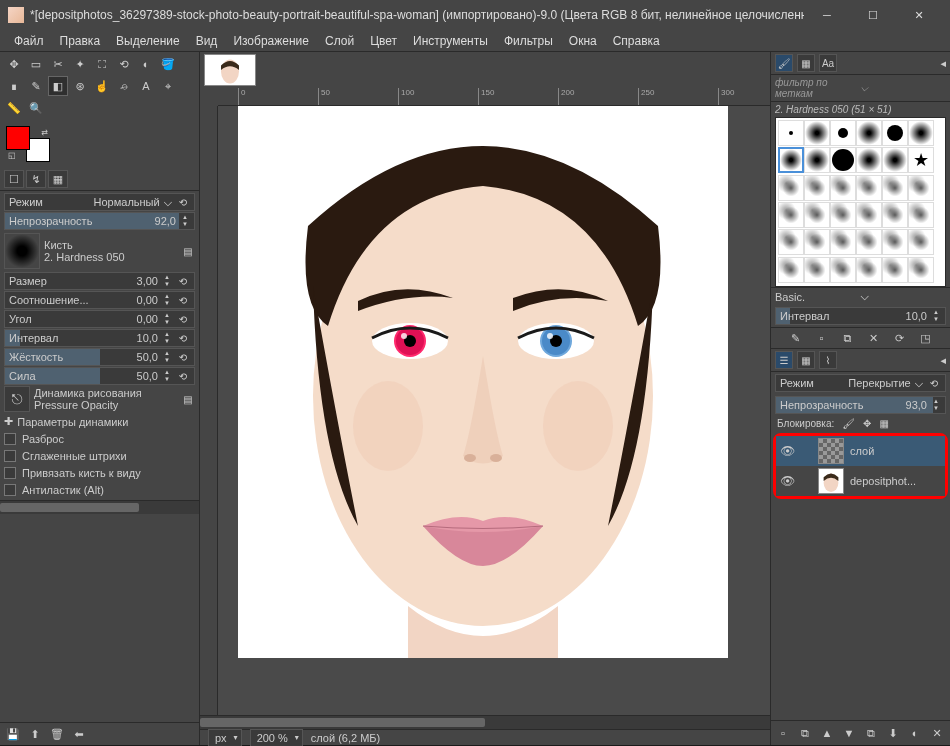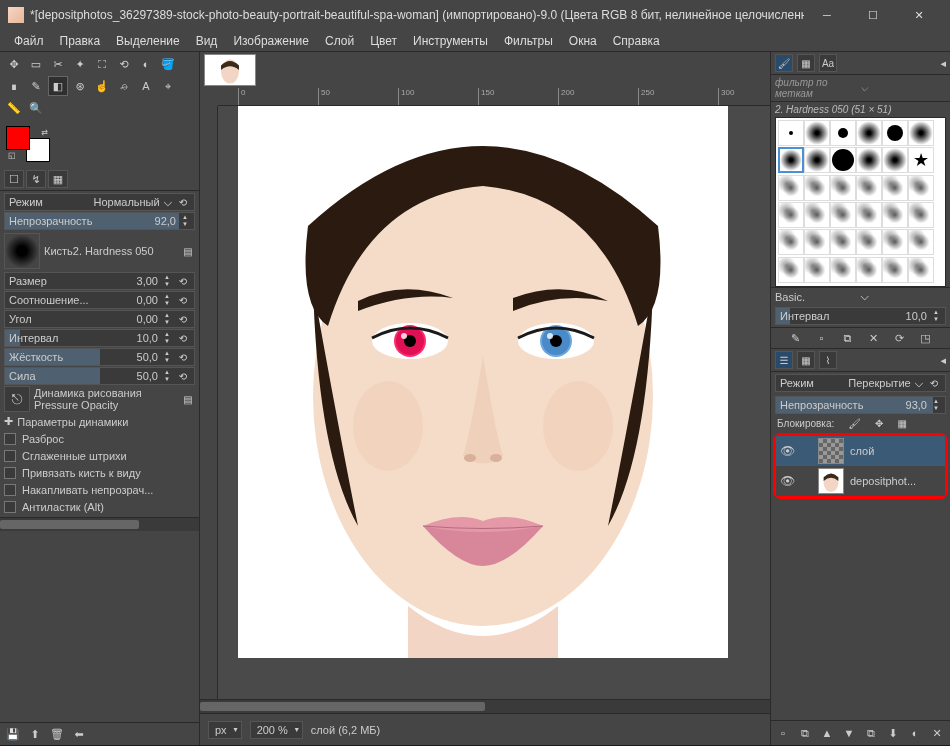--- a/index.html
+++ b/index.html
@@ -40,41 +40,41 @@
 .tool-opts { padding:2px 4px; display:flex; flex-direction:column; gap:1px; }
 .tool-title { font-weight:bold; color:#ddd; padding:2px 0; }
 .opt-row { display:flex; align-items:center; height:18px; background:#3a3a3a; border:1px solid #555; padding:0 4px; gap:4px; position:relative; }
 .opt-label { flex:1; font-size:11px; white-space:nowrap; overflow:hidden; z-index:1; }
 .opt-val { font-size:11px; text-align:right; min-width:34px; z-index:1; }
 .spin { width:10px; display:flex; flex-direction:column; font-size:6px; line-height:7px; text-align:center; }
 .reload { width:14px; font-size:10px; text-align:center; cursor:pointer; }
 .opt-bar { position:absolute; left:0; top:0; bottom:0; background:#5d7b95; opacity:.6; }
 .brush-row { display:flex; align-items:center; gap:4px; padding:2px 0; }
 .brush-preview { width:36px; height:36px; background:radial-gradient(circle,#000 20%,transparent 70%); border:1px solid #555; }
-.brush-lbl-col { display:flex; flex-direction:row; flex:1; }
+.brush-lbl-col { display:flex; flex-direction:column; flex:1; }
 .chk-row { display:flex; align-items:center; gap:6px; padding:2px 0; cursor:pointer; }
 .chkbox { width:12px; height:12px; border:1px solid #777; background:#3a3a3a; }
 .expander { display:flex; align-items:center; gap:4px; padding:2px 0; cursor:pointer; }
 .dyn-row { display:flex; align-items:center; gap:4px; }
 .dyn-icon { width:26px; height:26px; border:1px solid #555; background:#3a3a3a; display:flex; align-items:center; justify-content:center; font-size:14px; }
 
 .bottom-bar { display:flex; gap:4px; padding:2px 4px; border-top:1px solid #2a2a2a; margin-top:auto; }
 .bottom-bar .bb-btn { width:18px; height:18px; display:flex; align-items:center; justify-content:center; cursor:pointer; }
 
 
 .tab-strip { height:36px; display:flex; align-items:center; padding:2px 4px; gap:4px; }
 .img-tab { width:52px; height:32px; border:1px solid #888; background:#fff; display:flex; align-items:center; justify-content:center; overflow:hidden; }
 .ruler-h { height:18px; background:#454545; border-bottom:1px solid #2a2a2a; position:relative; font-size:8px; color:#aaa; margin-left:18px; }
 .ruler-h .tick { position:absolute; top:0; height:100%; border-left:1px solid #888; padding-left:2px; }
 .canvas-row { flex:1; display:flex; }
 .ruler-v { width:18px; background:#454545; border-right:1px solid #2a2a2a; }
 .canvas-wrap { flex:1; position:relative; background:#4a4a4a; overflow:hidden; }
 .canvas { position:absolute; left:20px; top:0; width:490px; height:552px; background:#fff; }
 .face-svg { width:100%; height:100%; display:block; }
-.status-bar { display:flex; align-items:center; height:32px; padding:0 8px; gap:8px; font-size:11px; border-top:1px solid #2a2a2a; }
+.status-bar { display:flex; align-items:center; height:16px; padding:0 8px; gap:8px; font-size:11px; border-top:1px solid #2a2a2a; }
 .status-dd { height:18px; background:#3a3a3a; border:1px solid #555; padding:0 14px 0 6px; display:flex; align-items:center; cursor:pointer; position:relative; }
 .status-dd::after { content:"▾"; position:absolute; right:3px; font-size:8px; }
 
 
 .r-header { display:flex; align-items:center; padding:2px 4px; gap:4px; border-bottom:1px solid #2a2a2a; }
 .r-icon-btn { width:18px; height:18px; border:1px solid #555; background:#3a3a3a; display:flex; align-items:center; justify-content:center; cursor:pointer; font-size:10px; }
 .r-icon-btn.active { background:#2a4a6a; }
 .filter-bar { display:flex; align-items:center; padding:2px 4px; font-size:10px; font-style:italic; color:#999; border-bottom:1px solid #2a2a2a;justify-content:center; }
 .filter-bar span { flex:1; }
 .brush-name { padding:2px 4px; font-style:italic; font-size:10px; color:#bbb; }
@@ -265,24 +265,20 @@
       <div class="chk-row">
           <div class="chkbox"></div>
           <span>Сглаженные штрихи</span>
         </div>
       <div class="chk-row">
           <div class="chkbox"></div>
           <span>Привязать кисть к виду</span>
         </div>
       <div class="chk-row">
           <div class="chkbox"></div>
-          <span>Накапливать непрозрач...</span>
-        </div>
-      <div class="chk-row">
-          <div class="chkbox"></div>
           <span>Антиластик (Alt)</span>
         </div>
     </div>
     <div class="hscroll">
         <div class="hscroll-thumb" style="width:70%"></div>
       </div>
     <div class="bottom-bar">
       <div class="bb-btn">💾</div>
       <div class="bb-btn">⬆</div>
       <div class="bb-btn">🗑</div>
@@ -528,21 +524,21 @@
       </div>
       <div class="opt-row" style="margin:2px 4px">
         <div class="opt-bar" style="width:93%"></div>
         <span class="opt-label">Непрозрачность</span>
         <span class="opt-val">93,0</span>
         <div class="spin">
             <span>▲</span>
             <span>▼</span>
           </div>
       </div>
-      <div style="padding:2px 6px;display:flex;align-items:center;gap:14px;font-size:10px">
+      <div style="padding:2px 6px;display:flex;align-items:center;gap:8px;font-size:10px">
         <span>Блокировка:</span>
         <span>🖌</span>
         <span>✥</span>
         <span>▦</span>
       </div>
 
       <div class="layers-list">
         <div class="layer-row active">
           <div class="eye">👁</div>
           <div style="width:12px"></div>

